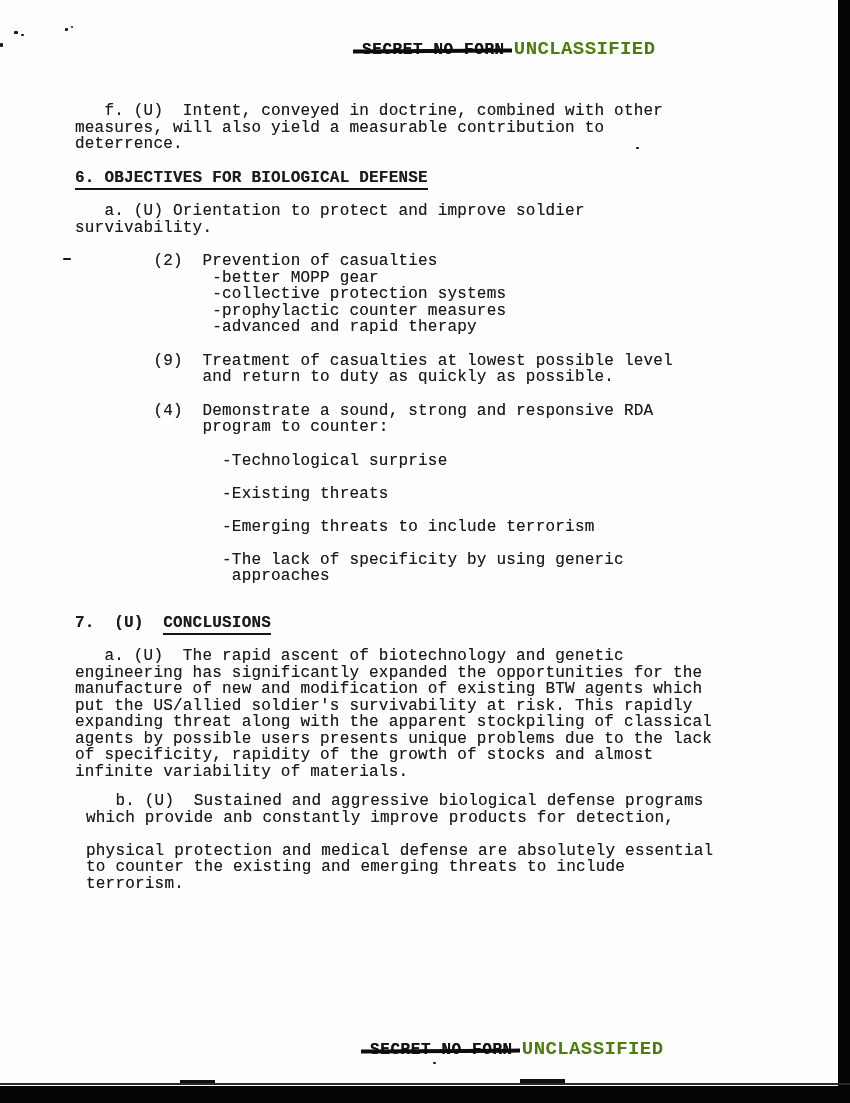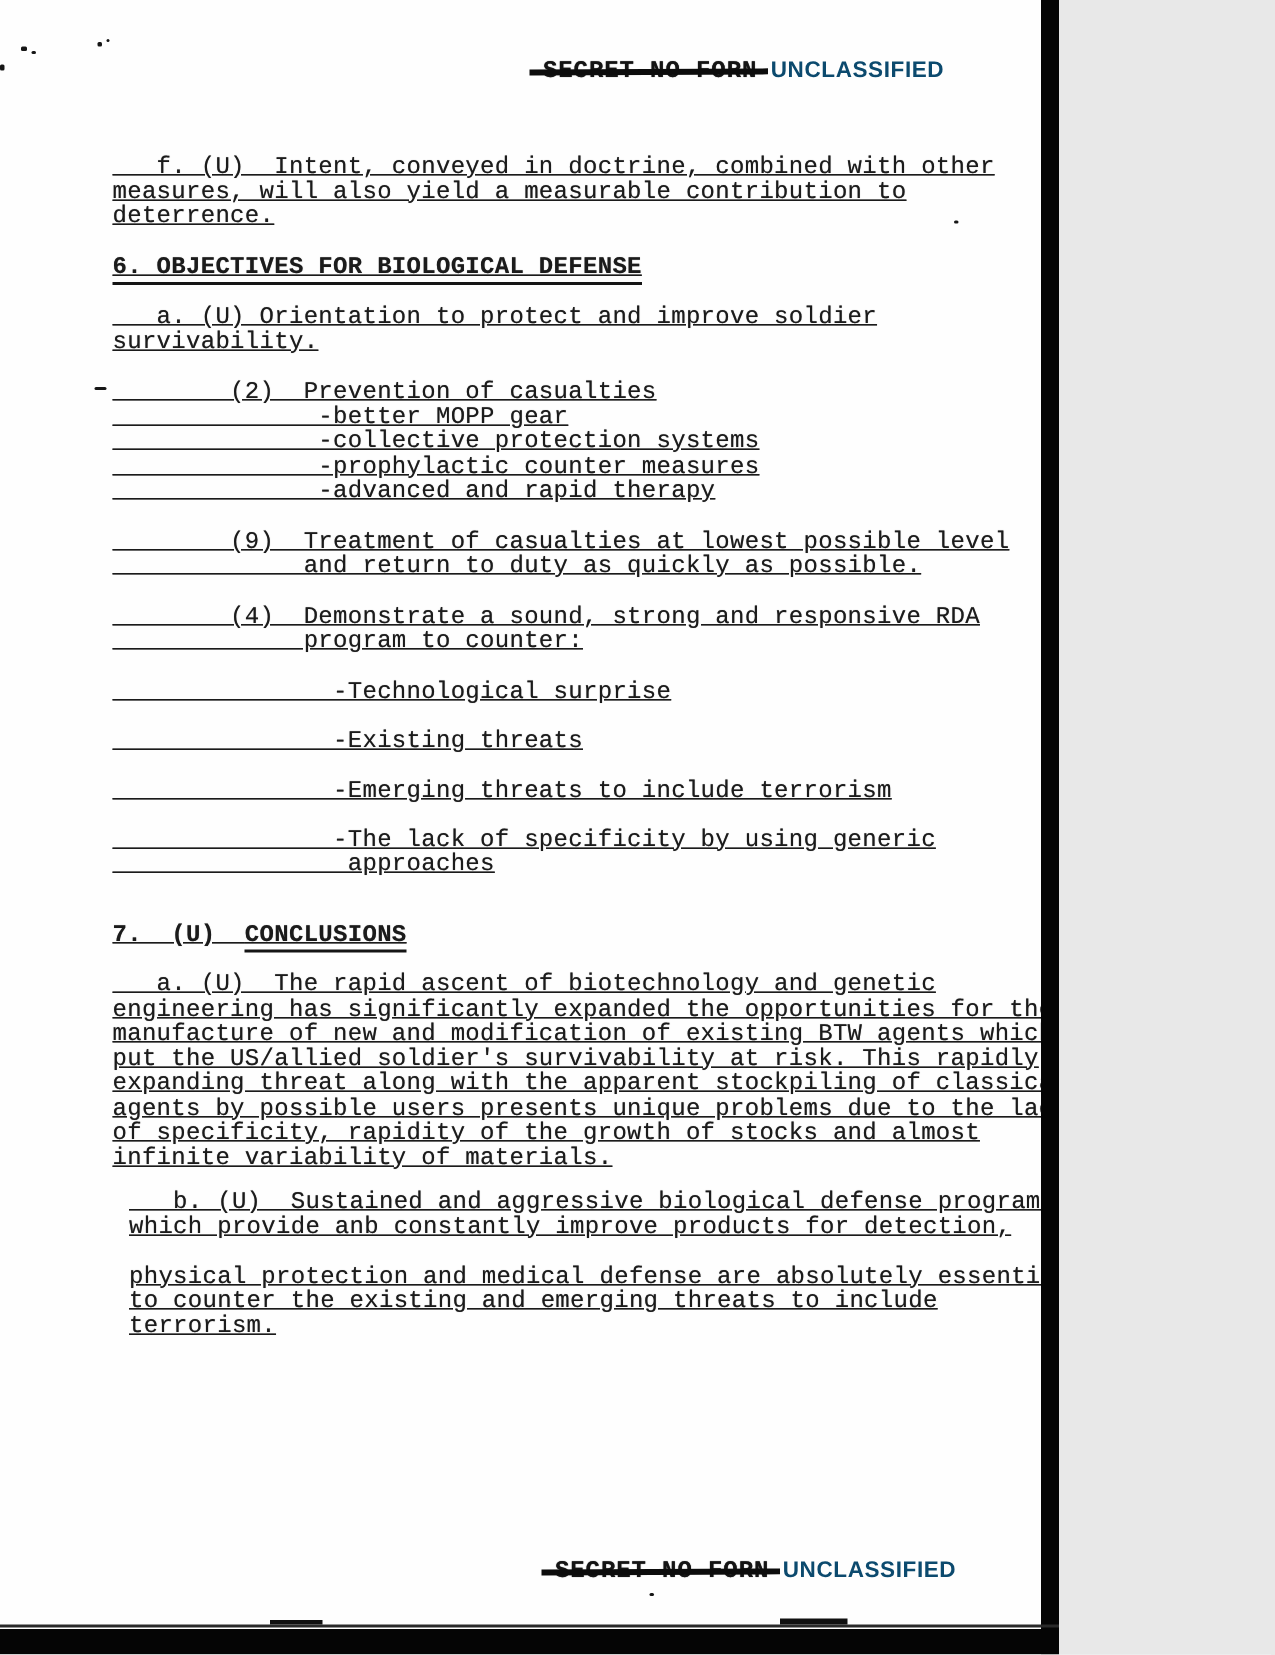--- a/index.html
+++ b/index.html
@@ -1,18 +1,18 @@
 <!DOCTYPE html>
 <html><head>
 <meta charset="utf-8">
 <style>
   html,body{margin:0;padding:0;background:#e8e8e8;}
   .page{
     position:relative;
-    width:706px;height:1103px;
+    width:850px;height:1103px;
     background:#fefefe;
     overflow:hidden;
     font-family:"Liberation Mono","DejaVu Sans Mono",monospace;
     color:#1b1b1b;
   }
   
   .class-line{
     position:absolute;
     display:flex;align-items:baseline;gap:9px;
     white-space:pre;
@@ -24,30 +24,29 @@
     color:#141414;
     text-shadow:0 0 0.6px rgba(0,0,0,0.8);
   }
   .struck::after{
     content:'';position:absolute;
     left:-9px;right:-7px;top:45%;height:4px;
     background:#0c0c0c;
     transform:rotate(-0.3deg);
   }
   .unclassified{
-    font-family:Liberation Sans, sans-serif;
-    font-weight:bold;font-size:15px;letter-spacing:0.4px;
-    color:#0c4a6e;
+    font-family:Liberation Mono, monospace;
+    font-weight:bold;font-size:19px;letter-spacing:0.4px;
+    color:#4d7c0f;
   }
   
   .doc-body{
     position:absolute;left:75px;top:103px;
     font-size:16px;line-height:16.5px;letter-spacing:0.2px;
     text-shadow:0 0 0.5px rgba(0,0,0,0.55);
-    text-decoration:underline;
   }
   .block{white-space:pre;margin:0 0 17px 0;}
   .heading{font-weight:bold;margin:0 0 17px 0;white-space:pre;}
   .heading .u{border-bottom:2px solid #151515;padding-bottom:1px;}
   .heading-6{margin-top:4px;}
   .heading-7{margin-top:30px;}
   .tight{margin-top:-4px;margin-left:11px;}
   
   .edge-right{
     position:absolute;top:0;right:0;width:12px;height:1103px;

